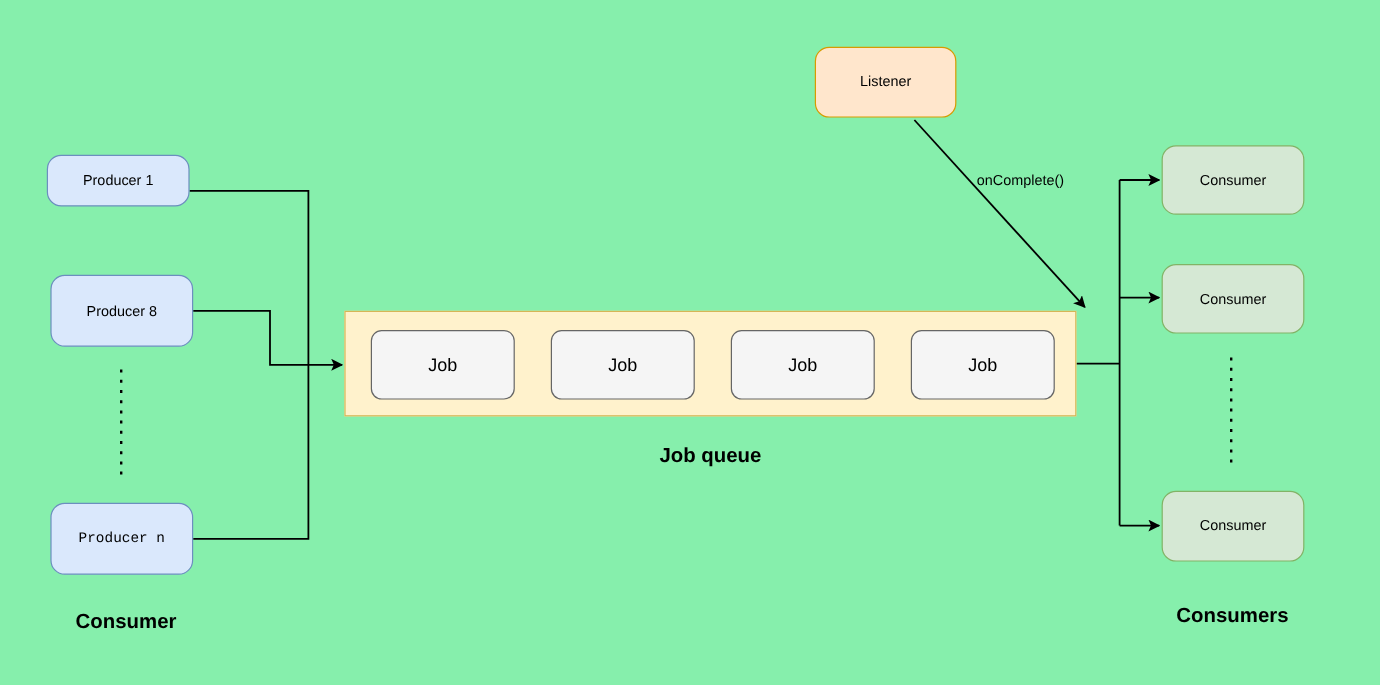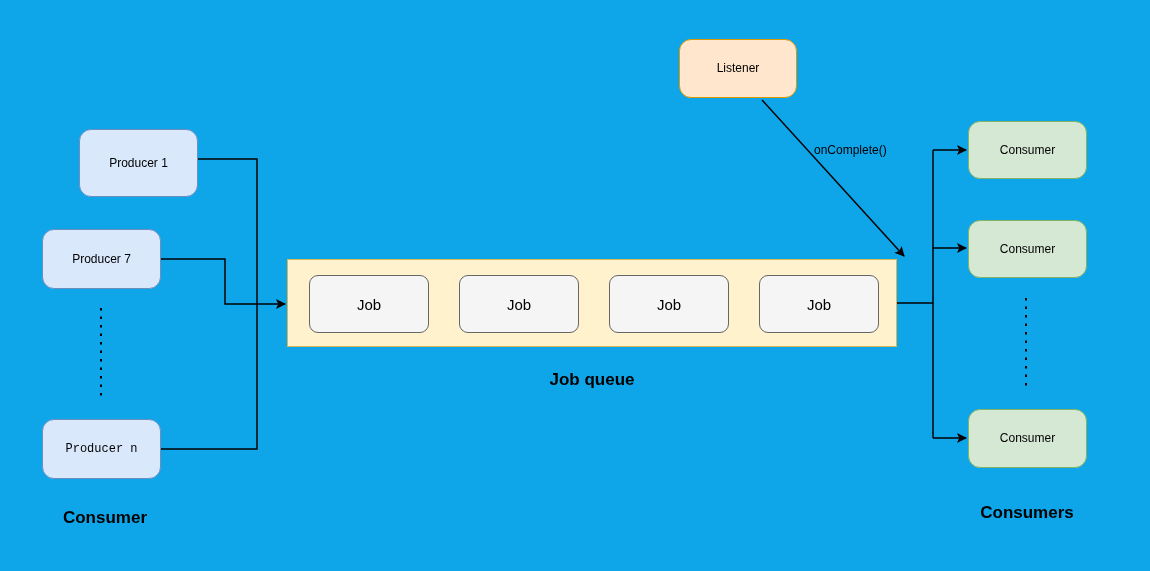--- a/index.html
+++ b/index.html
@@ -1,19 +1,19 @@
 <!DOCTYPE html>
 <html style="--producer-fill: #dae8fc; --producer-border: #6c8ebf; --consumer-fill: #d5e8d4; --consumer-border: #82b366; --listener-fill: #ffe6cc; --listener-border: #d79b00; --queue-fill: #fff2cc; --queue-border: #d6b656; --job-fill: #f5f5f5; --job-border: #666666; --connector: #000000;"><head>
 <meta charset="utf-8">
 <style>
   html,body{margin:0;padding:0;background:#ffffff;}
   .canvas{
     position:relative;
     width:1150px;height:571px;
-    background:#0ea5e9;
+    background:#86efac;
     font-family:"Liberation Sans",sans-serif;
     overflow:hidden;
   }
   svg.connectors{position:absolute;left:0;top:0;width:1150px;height:571px;}
   .node{
     position:absolute;
     display:flex;align-items:center;justify-content:center;
     box-sizing:border-box;
     font-size:12px;color:#000;
     text-align:center;
@@ -76,25 +76,25 @@
 
     <path d="M 101 308 V 400" fill="none" stroke="#000" stroke-width="2" stroke-dasharray="2.5 6"></path>
     <path d="M 1026 298 V 389" fill="none" stroke="#000" stroke-width="2" stroke-dasharray="2.5 6"></path>
   </svg>
 
   <div class="node listener" style="left:679px;top:39px;width:118px;height:59px;">
     <span>Listener</span>
   </div>
   <div class="edge-label" style="left:814px;top:143px;">onComplete()</div>
 
-  <div class="node producer" style="left:39px;top:129px;width:119px;height:68px;margin-left:40px;">
+  <div class="node producer" style="left:39px;top:129px;width:119px;height:43px;">
     <span>Producer 1</span>
   </div>
   <div class="node producer" style="left:42px;top:229px;width:119px;height:60px;">
-    <span>Producer 7</span>
+    <span>Producer 8</span>
   </div>
   <div class="node producer" style="left:42px;top:419px;width:119px;height:60px;font-family:Liberation Mono, monospace;">
     <span>Producer n</span>
   </div>
   <div class="diagram-label" style="left:40px;top:508px;width:130px;">Consumer</div>
 
   <div class="queue" style="left:287px;top:259px;width:610px;height:88px;">
     <div class="job" style="left:21px;top:15px;width:120px;height:58px;">
       <span>Job</span>
     </div>

